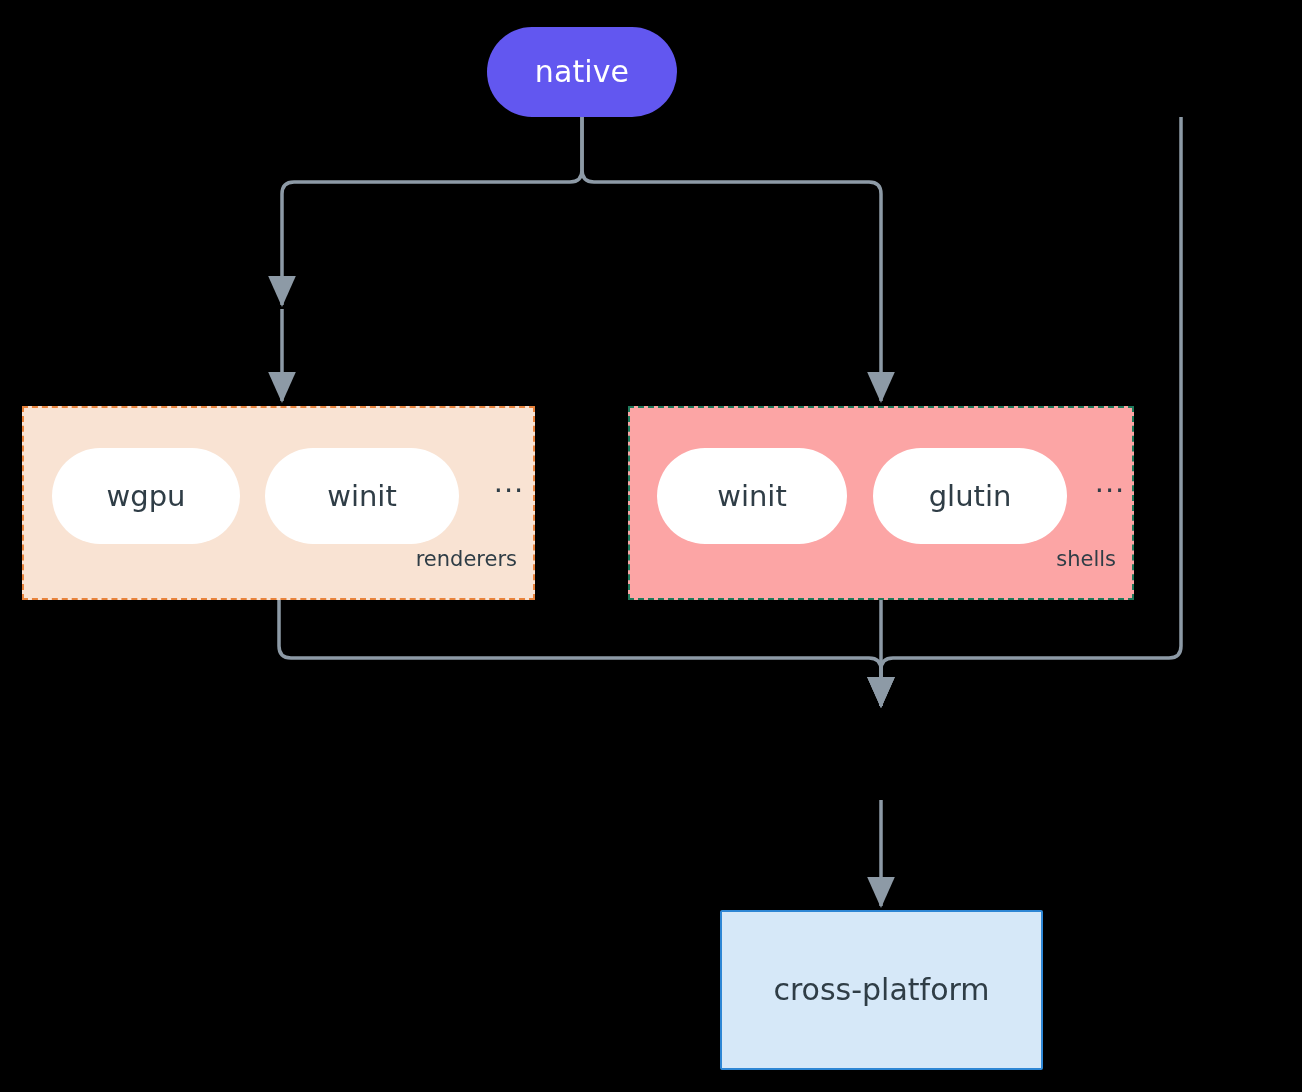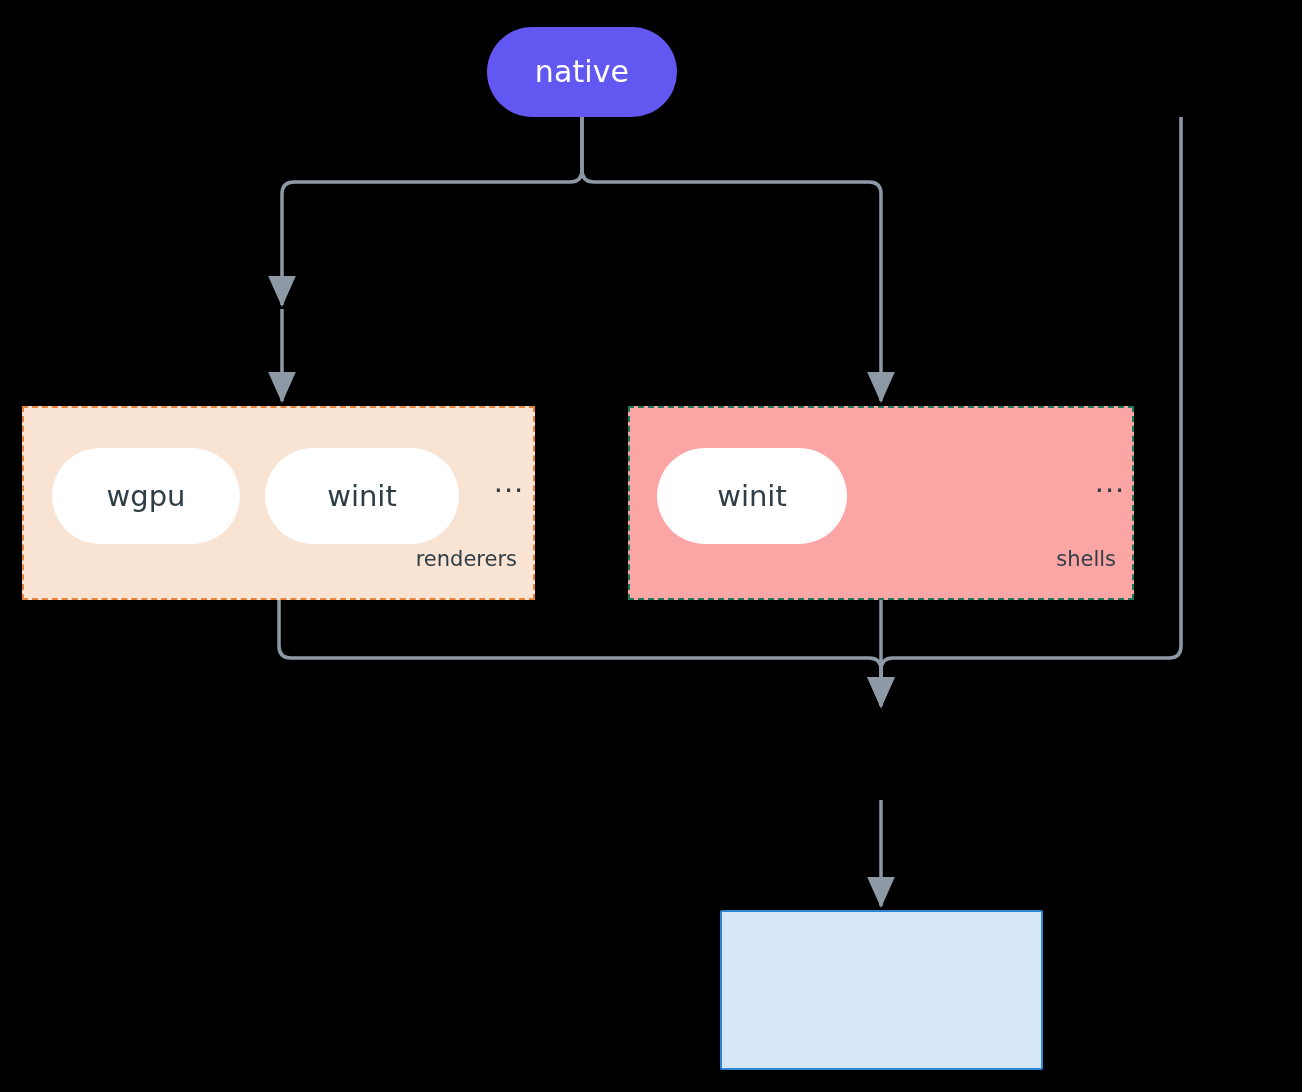--- a/index.html
+++ b/index.html
@@ -168,21 +168,25 @@
       <span>winit</span>
     </div>
     <div class="ellipsis ellipsis-renderers">...</div>
     <div class="group-label">renderers</div>
   </div>
 
   <div class="group group-shells">
     <div class="pill pill-winit">
       <span>winit</span>
     </div>
+    <div class="pill pill-glutin">
+      <span>glutin</span>
+    </div>
     <div class="ellipsis ellipsis-shells">...</div>
     <div class="group-label">shells</div>
   </div>
 
 
   <div class="node node-app">
+    <span>cross-platform</span>
   </div>
 
 </div>
 
 </body></html>

